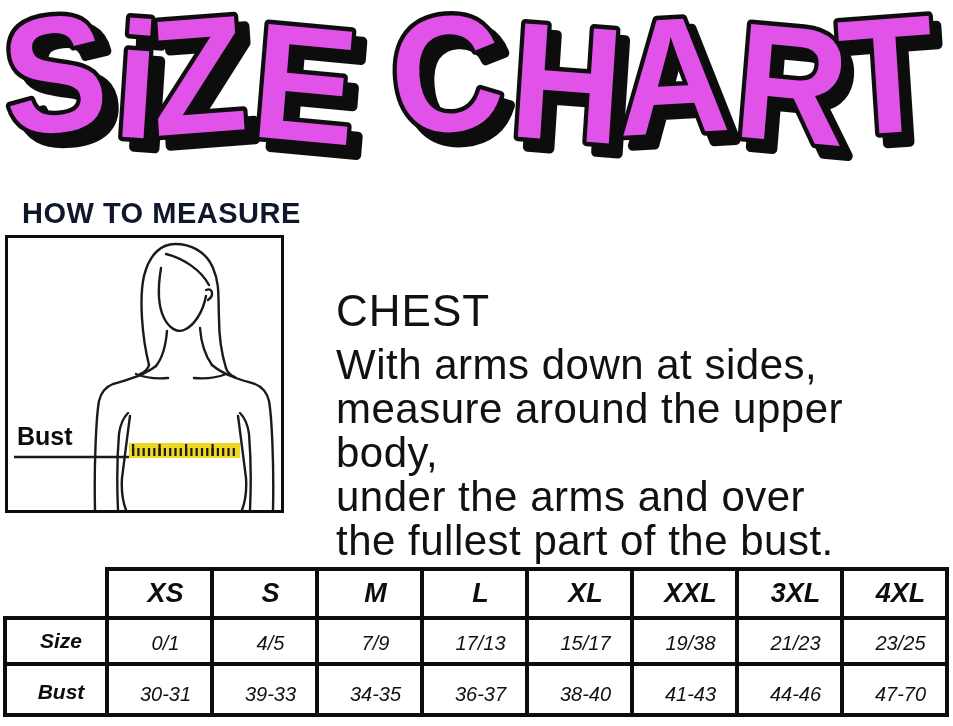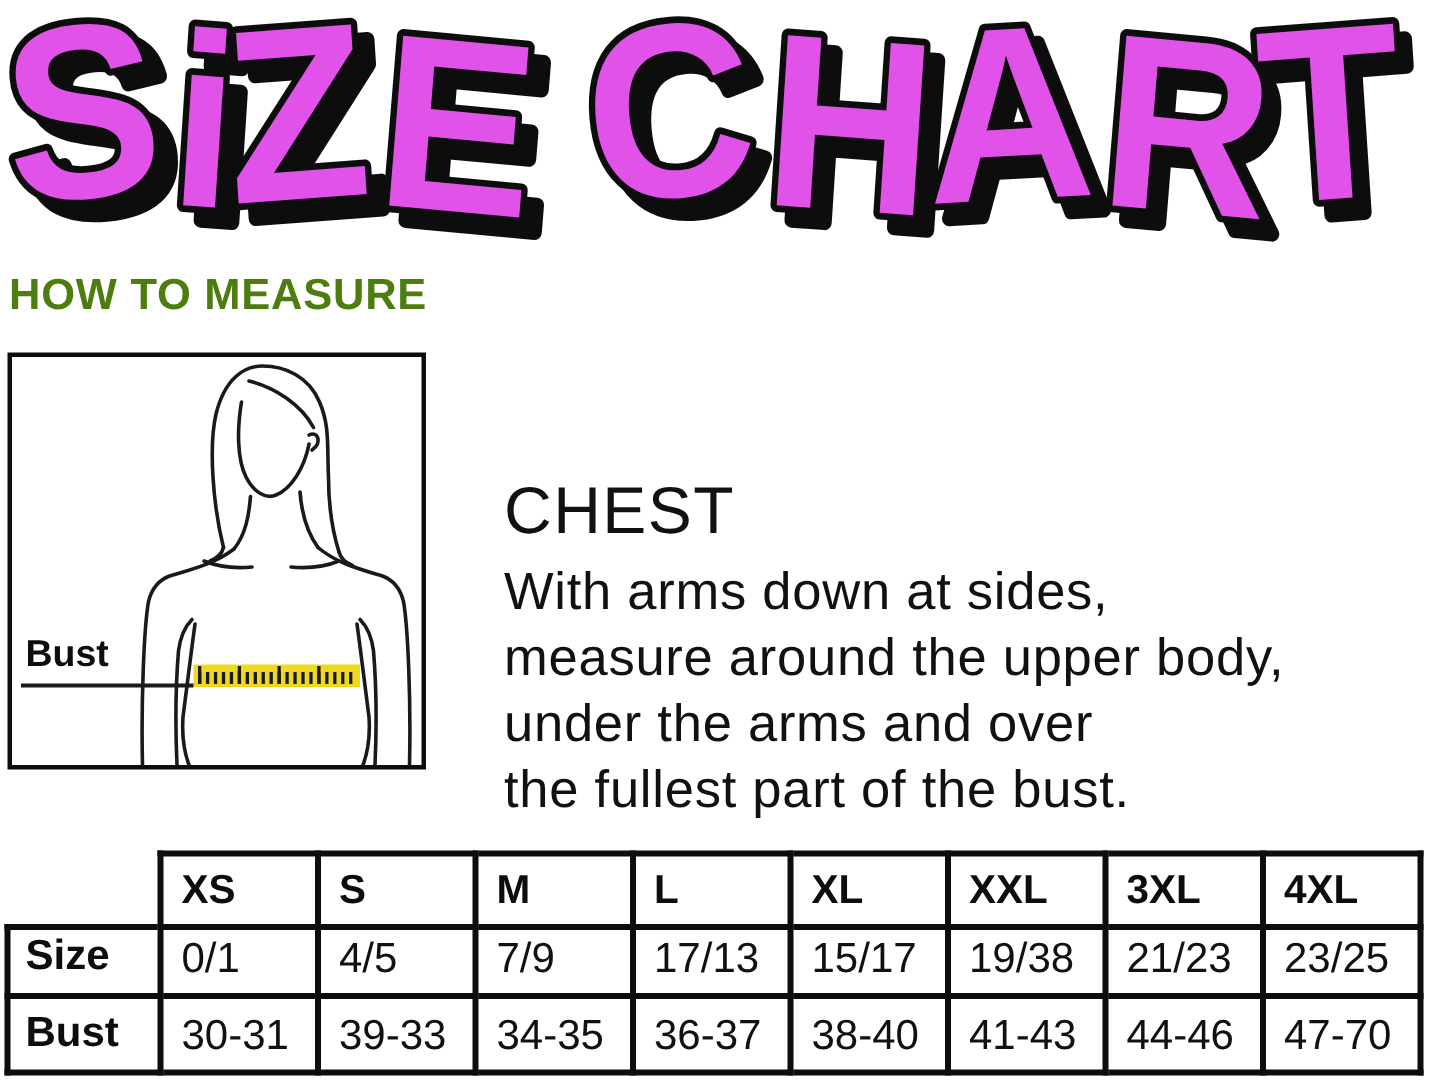--- a/index.html
+++ b/index.html
@@ -33,25 +33,25 @@
     stroke-width: 9px;
     stroke-linejoin: round;
     paint-order: stroke;
   }
 
   
   .htm-heading {
     position: absolute;
     left: 6px;
     top: 181px;
-    margin: 0;
+    margin: 16px;
     font-size: 29px;
     font-weight: bold;
     letter-spacing: 0.5px;
-    color: #4d7c0f;
+    color: #0f172a;
   }
 
   
   .figure-box {
     position: absolute;
     left: 5px;
     top: 235px;
     width: 279px;
     height: 278px;
     border: 3px solid #0d0d0d;
@@ -67,74 +67,74 @@
     color: #0d0d0d;
     line-height: 1;
   }
 
   
   .chest-info {
     position: absolute;
     left: 336px;
     top: 286px;
     width: 615px;
-    margin-top: 30px;
   }
   .chest-heading {
     font-size: 44px;
     line-height: 1.15;
     font-weight: normal;
     letter-spacing: 1px;
     color: #111;
   }
   .chest-body {
     margin-top: 6px;
-    font-size: 35px;
+    font-size: 42px;
     line-height: 44px;
     letter-spacing: 0.5px;
     white-space: pre-line;
     color: #111;
   }
 
   
   .size-table {
     position: absolute;
     left: 3px;
     top: 567px;
     width: 942px;
     border-collapse: collapse;
     table-layout: fixed;
     background: transparent;
   }
   .size-table td, .size-table th {
     border: 4px solid #0d0d0d;
     background: #fff;
-    text-align: left;
+    text-align: center;
     vertical-align: bottom;
     overflow: hidden;
     white-space: nowrap;
+    font-style: italic;
   }
   .size-table td.corner { border: none; background: transparent; }
   .row-header  { height: 49px; }
   .row-size    { height: 46px; }
   .row-bust    { height: 51px; }
   .col-head {
     font-size: 27px;
     font-weight: bold;
     padding: 0 0 7px 12px;
     color: #0d0d0d;
   }
   .row-label {
-    font-size: 28px;
+    font-size: 21px;
     font-weight: bold;
     padding: 0 0 9px 10px;
     color: #0d0d0d;
   }
   .cell-val {
-    font-size: 28px;
+    font-size: 20px;
     font-weight: normal;
     padding: 0 0 7px 12px;
     color: #111;
   }
 
   .outline { stroke: #1a1a1a; stroke-width: 2.4; fill: none; stroke-linecap: round; }
 </style>
 </head>
 <body>
 

